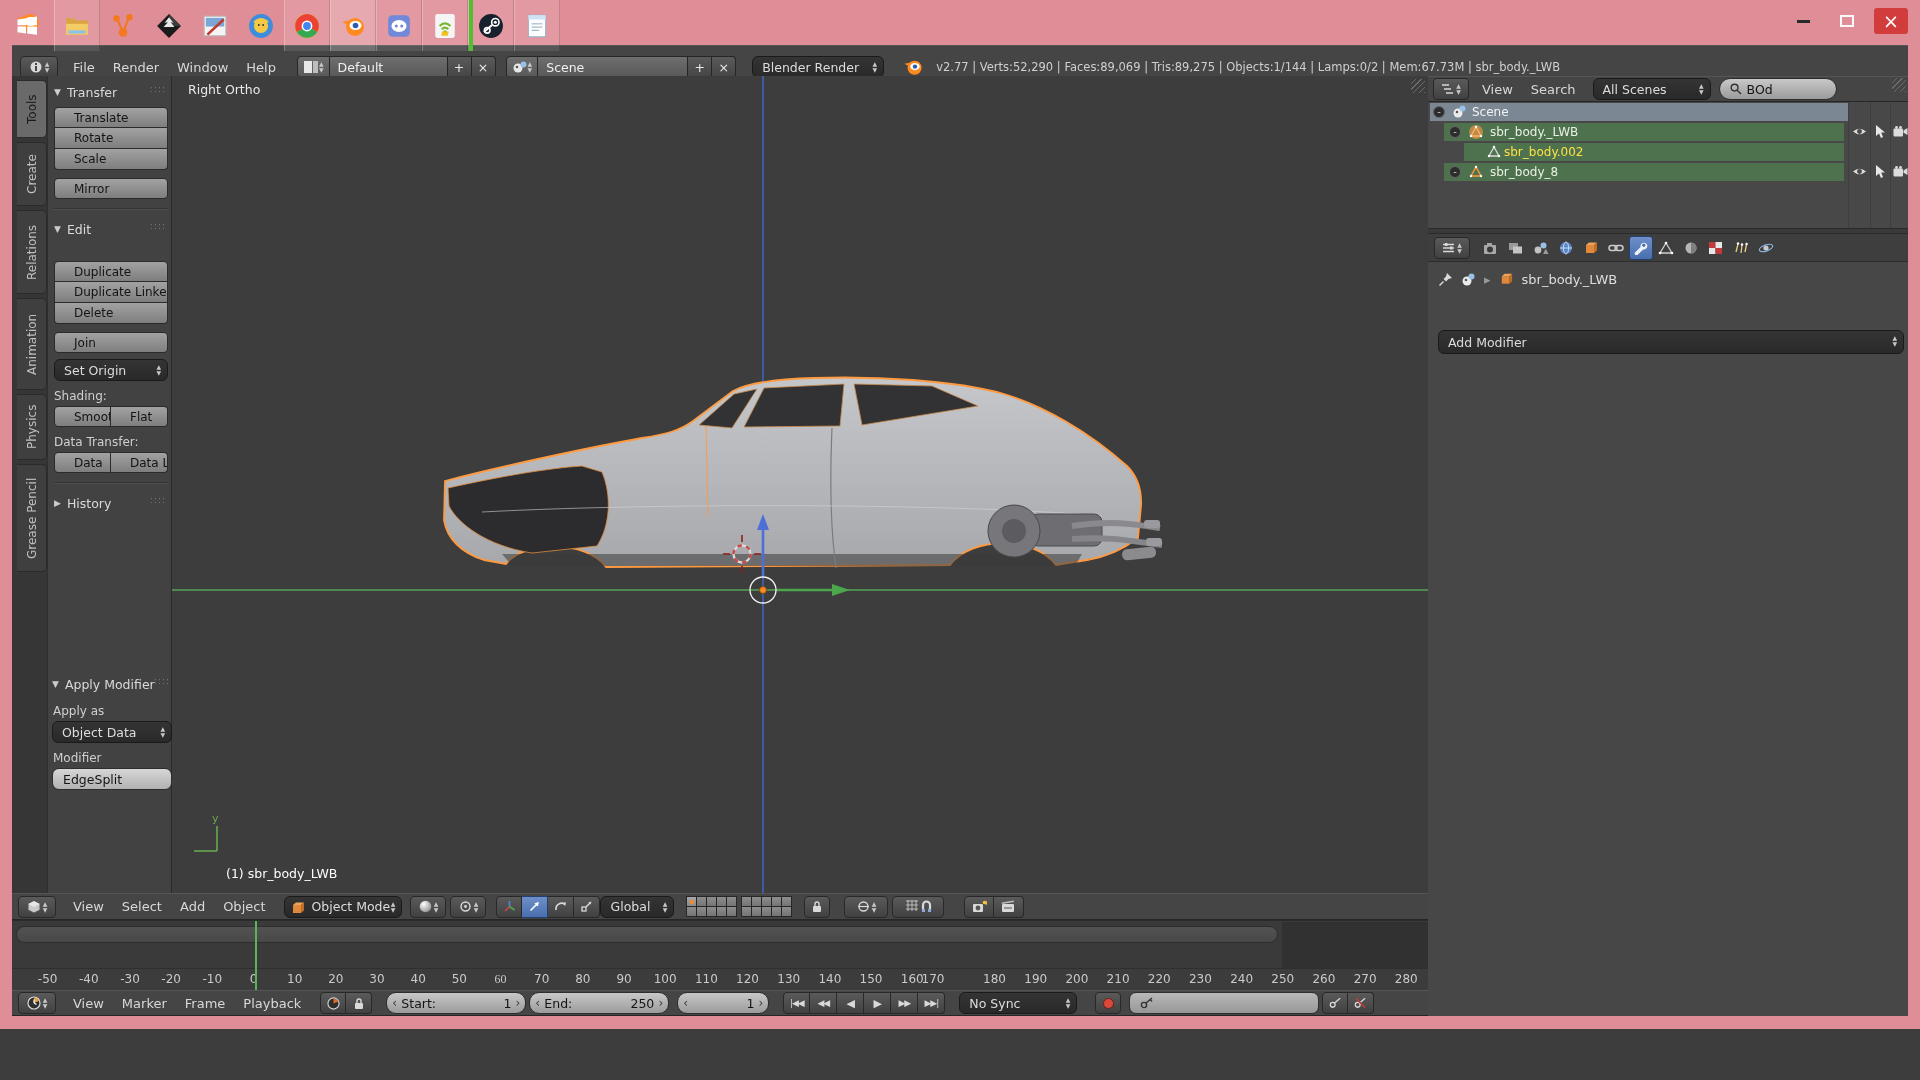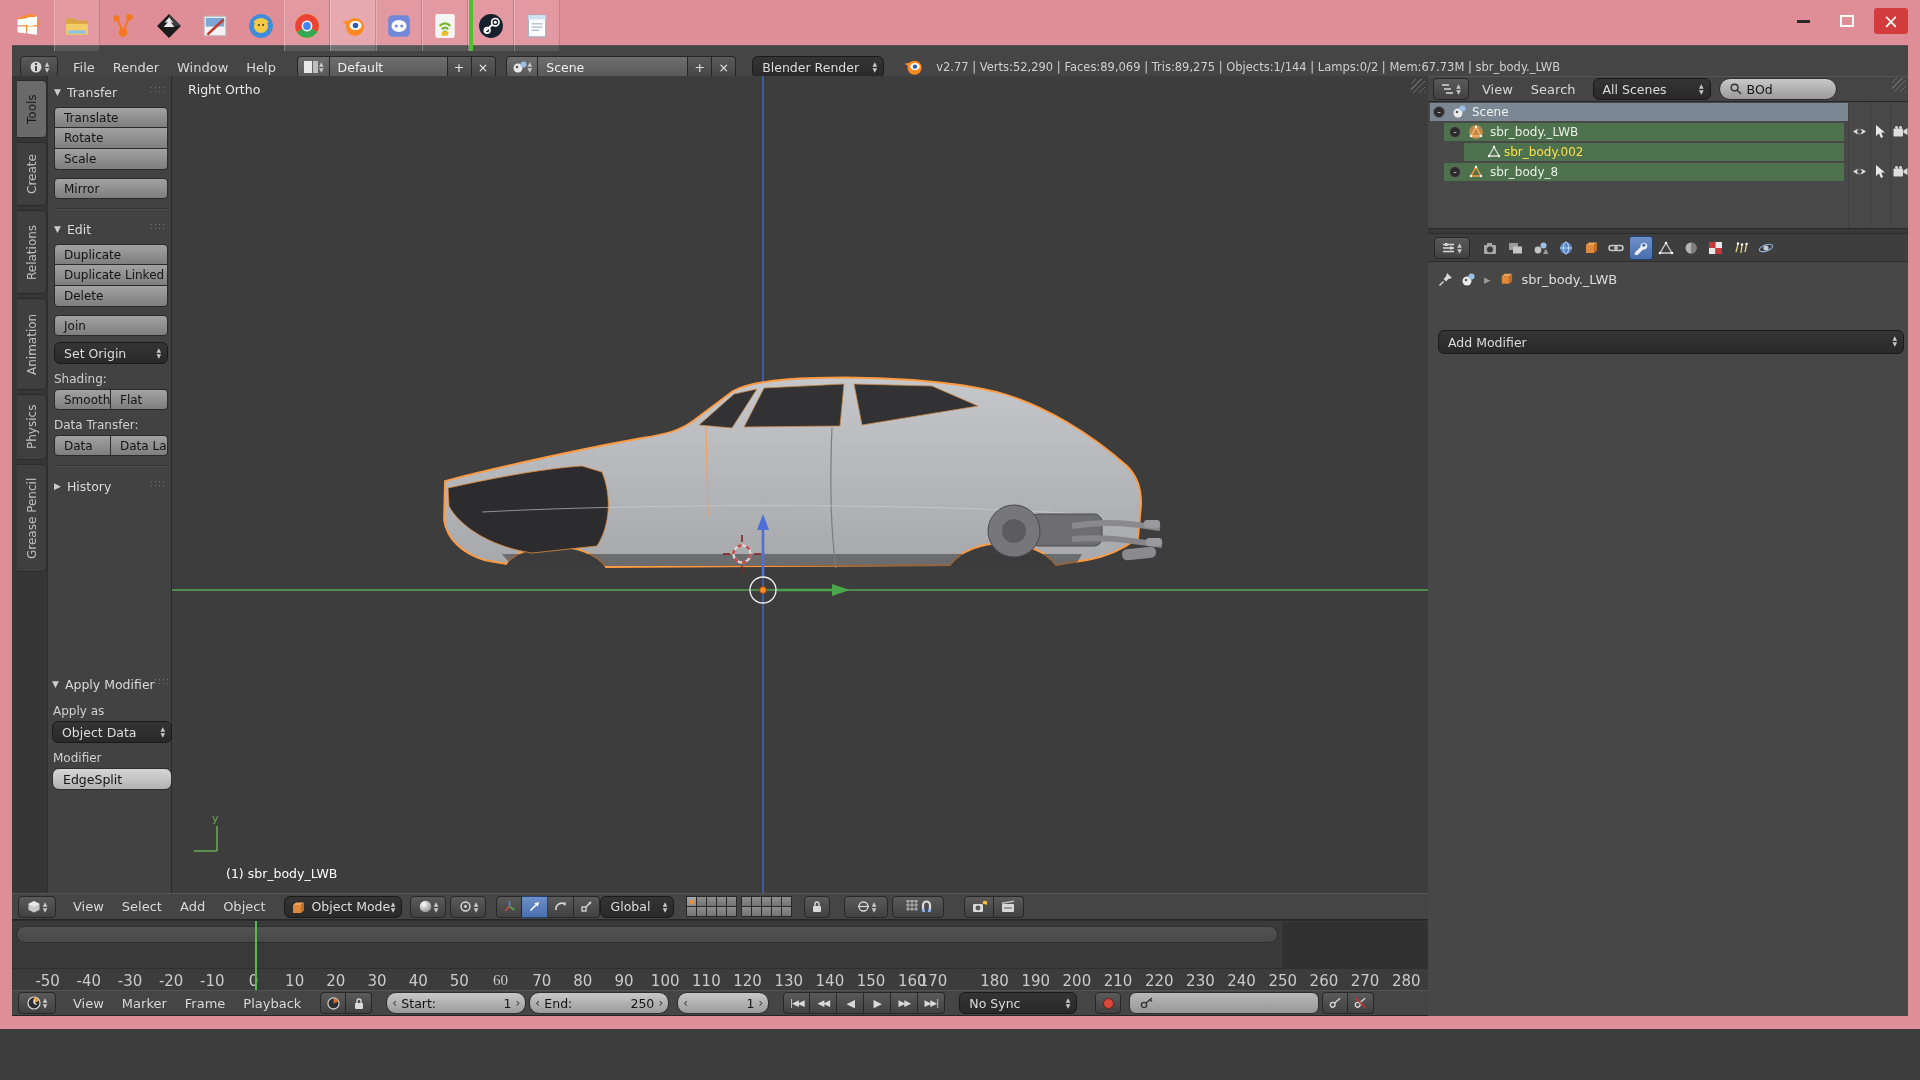--- a/index.html
+++ b/index.html
@@ -25,21 +25,21 @@
 .menu{color:#d8d8d8;font-size:13px;padding:0 9px;white-space:nowrap}
 .iconbtn{height:22px;background:linear-gradient(#5a5a5a,#414141);border:1px solid #282828;border-radius:4px;display:flex;align-items:center;justify-content:center;gap:2px;padding:0 4px}
 .mdark{position:relative;height:22px;background:linear-gradient(#343434,#292929);border:1px solid #1a1a1a;border-radius:6px;color:#dcdcdc;font-size:12.5px;display:flex;align-items:center;padding:0 20px 0 9px;white-space:nowrap}
 .updn{position:absolute;right:6px;top:4px;color:#c9c9c9;font-size:6px;line-height:6px;text-align:center}
 .updn::before{content:"▲";display:block}
 .updn::after{content:"▼";display:block}
 .field{height:22px;background:linear-gradient(#c8c8c8,#9b9b9b);border:1px solid #2e2e2e;border-radius:10px;color:#141414;font-size:12.5px;display:flex;align-items:center;padding:0 10px}
 .num{position:relative;justify-content:space-between;padding:0 14px}
 .num::before{content:"‹";position:absolute;left:5px;color:#3d3d3d;font-size:12px}
 .num::after{content:"›";position:absolute;right:5px;color:#3d3d3d;font-size:12px}
-.toolbtn{height:21px;background:linear-gradient(#a2a2a2,#7e7e7e);border:1px solid #2b2b2b;border-radius:4px;color:#141414;font-size:12px;display:flex;align-items:center;padding:0 9px;white-space:nowrap;overflow:hidden}
+.toolbtn{height:21px;background:linear-gradient(#a2a2a2,#7e7e7e);border:1px solid #2b2b2b;border-radius:4px;color:#141414;font-size:12px;display:flex;align-items:center;padding:0 19px;white-space:nowrap;overflow:hidden}
 .stack .toolbtn{border-radius:0;border-top-width:0}
 .stack .toolbtn:first-child{border-radius:4px 4px 0 0;border-top-width:1px}
 .stack .toolbtn:last-child{border-radius:0 0 4px 4px}
 .pair{display:flex}
 .pair .toolbtn{flex:1 1 50%;border-radius:0}
 .pair .toolbtn:first-child{border-radius:4px 0 0 4px}
 .pair .toolbtn:last-child{border-radius:0 4px 4px 0;border-left-width:0}
 .phead{display:flex;align-items:center;color:#dadada;font-size:12.5px;height:20px;position:relative}
 .phead .tri{font-size:9px;margin-right:6px;color:#ccc}
 .phead::after{content:"::::";position:absolute;right:2px;top:2px;color:#7a7a7a;font-size:9px;letter-spacing:1px}
@@ -79,21 +79,21 @@
 .lgrid .cell{background:linear-gradient(#8d8d8d,#747474);border-right:1px solid #272727;border-bottom:1px solid #272727;position:relative}
 .lgrid .cell.on{background:linear-gradient(#a8a8a8,#8a8a8a)}
 .lgrid .cell.on::after{content:"";position:absolute;left:2.5px;top:2.5px;width:4px;height:4px;border-radius:50%;background:#ff8a1f}
 
 
 #tl{left:12px;top:920px;width:1416px;height:96px;background:#3a3a3a}
 #tl .tracks{left:0;top:0;width:1416px;height:48px;background:#3a3a3a;border-top:1px solid #2b2b2b}
 #tl .scroller{left:4px;top:5px;width:1262px;height:17px;background:linear-gradient(#525252,#484848);border:1px solid #2d2d2d;border-radius:9px}
 #tl .outrange{left:1270px;top:1px;width:146px;height:47px;background:#313131}
 #tl .ruler{left:0;top:48px;width:1416px;height:22px;background:#3c3c3c;border-top:1px solid #2f2f2f}
-#tl .ruler .tick{position:absolute;top:3px;transform:translateX(-50%);color:#cacaca;font-size:15px}
+#tl .ruler .tick{position:absolute;top:3px;transform:translateX(-50%);color:#cacaca;font-size:12px}
 #tl .frameline{left:243px;top:1px;width:2px;height:69px;background:#58b558}
 #tlh{left:0px;top:70px;width:1416px;height:26px}
 .pbgrp{display:flex}
 .pbgrp .iconbtn{width:27px;border-radius:0;border-left-width:0;color:#dadada;font-size:9px;letter-spacing:-1px}
 .pbgrp .iconbtn:first-child{border-radius:4px 0 0 4px;border-left-width:1px}
 .pbgrp .iconbtn:last-child{border-radius:0 4px 4px 0}
 .recbtn{width:26px}
 .recbtn i{display:block;width:11px;height:11px;border-radius:50%;background:#d84a3a;border:1px solid #6e1e16}
 
 
@@ -226,21 +226,21 @@
         <div class="toolbtn">Translate</div>
         <div class="toolbtn">Rotate</div>
         <div class="toolbtn">Scale</div>
       </div>
       <div class="toolbtn" style="margin-top:8px">Mirror</div>
       <div class="sep"></div>
       <div class="phead">
           <span class="tri">▼</span>
           <span>Edit</span>
         </div>
-      <div class="stack" style="margin-top:5px">
+      <div class="stack" style="margin-top:22px">
         <div class="toolbtn">Duplicate</div>
         <div class="toolbtn">Duplicate Linked</div>
         <div class="toolbtn">Delete</div>
       </div>
       <div class="toolbtn" style="margin-top:8px">Join</div>
       <div class="mdark" style="margin-top:6px">
           <span>Set Origin</span>
           <span class="updn"></span>
         </div>
       <div class="plabel">Shading:</div>

